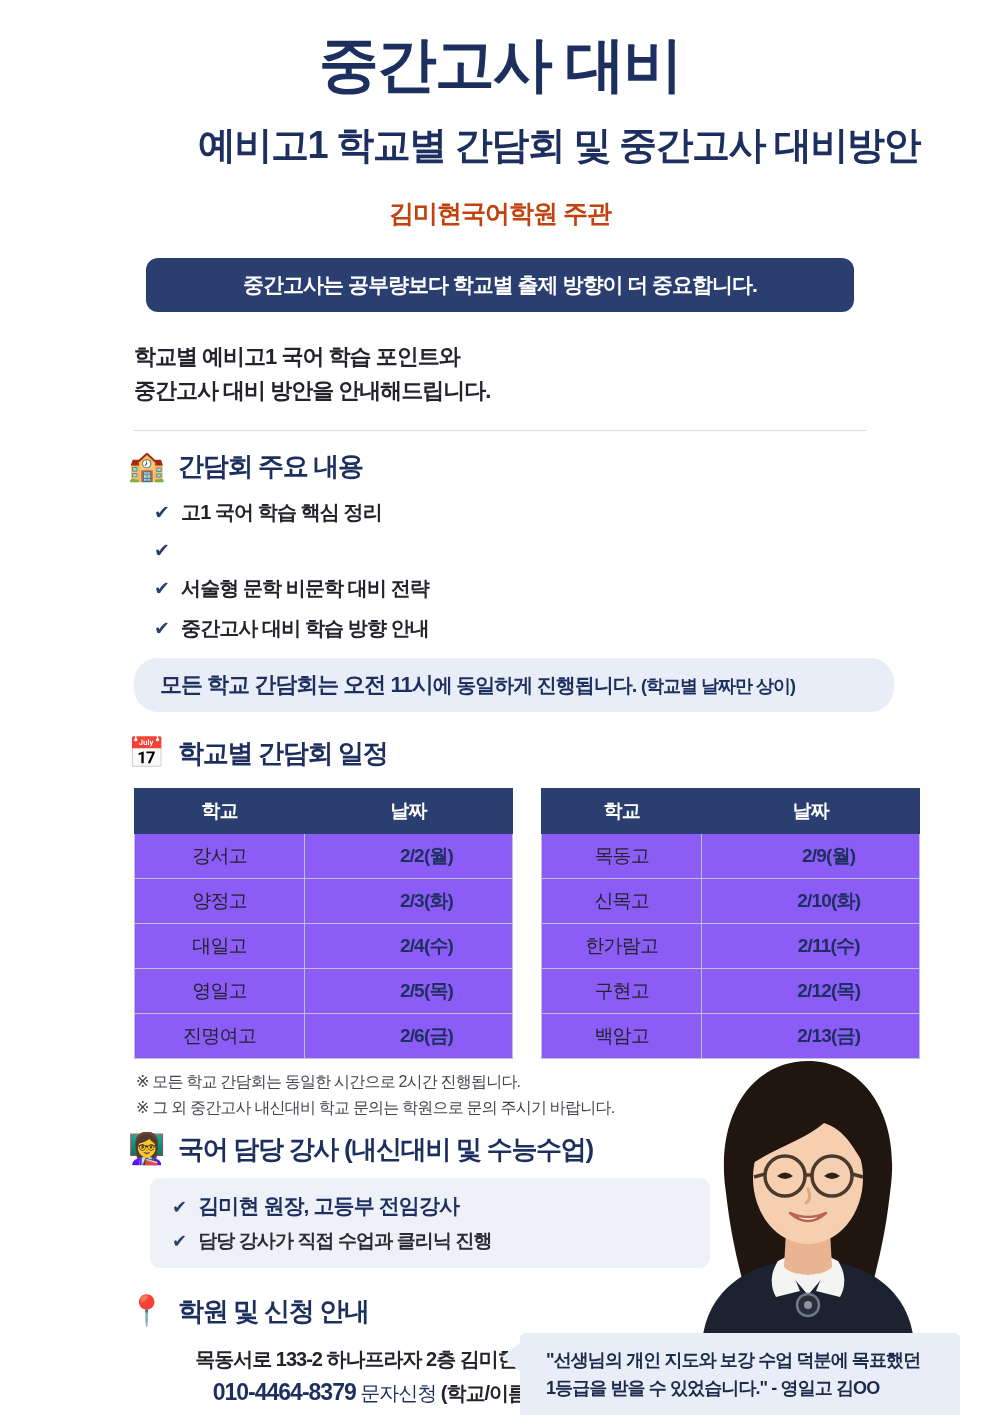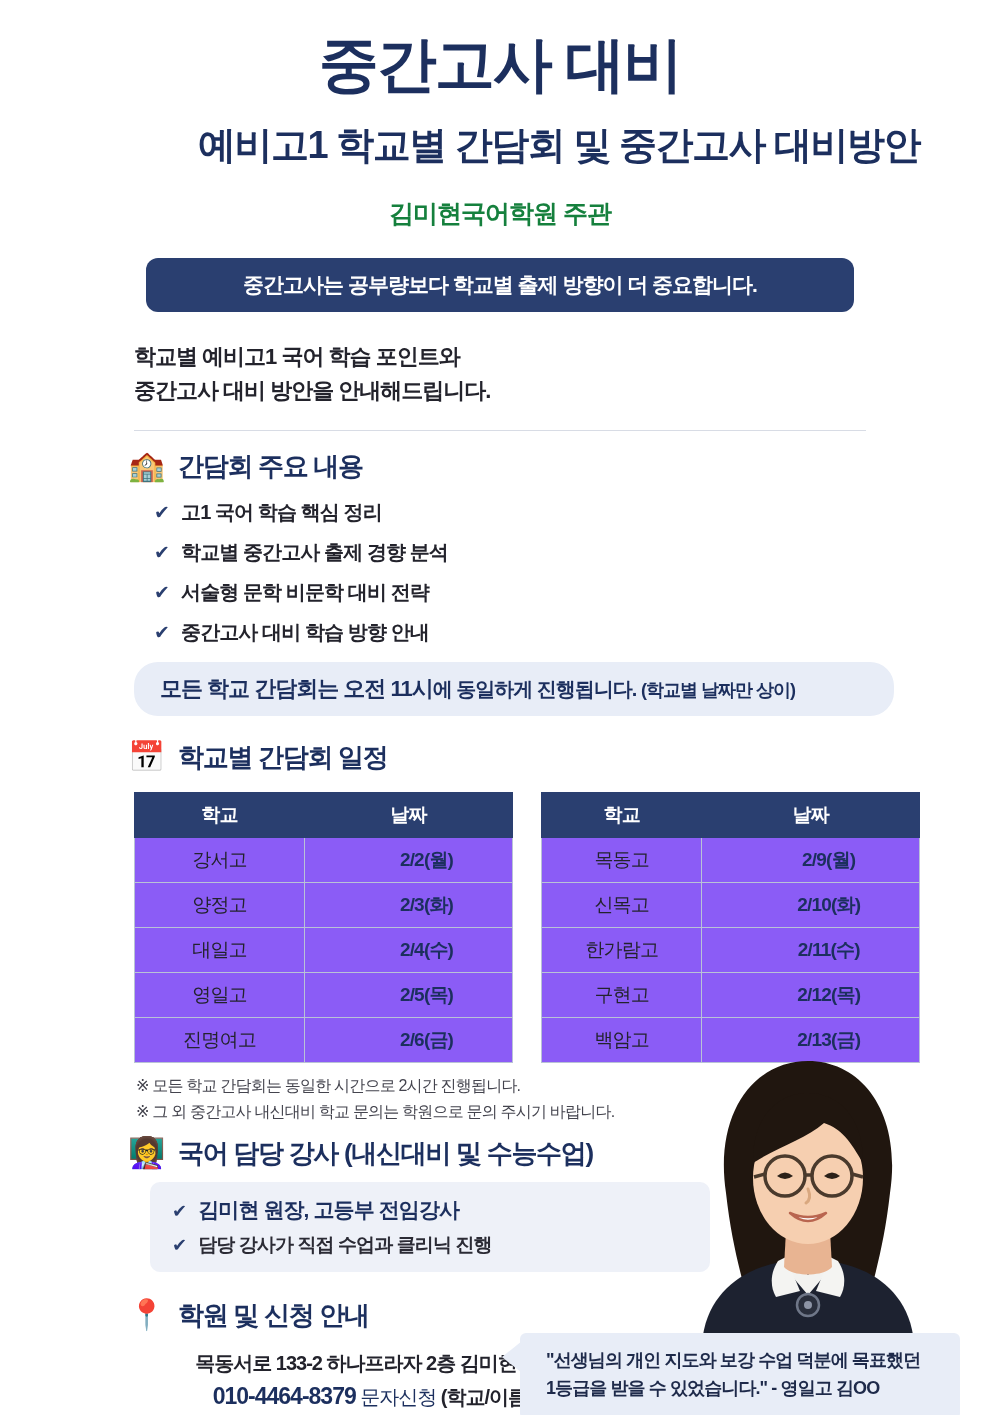--- a/index.html
+++ b/index.html
@@ -34,21 +34,21 @@
     font-size: 38px;
     font-weight: 700;
     color: #1c2f5e;
     letter-spacing: -1.5px;
     margin-top: 22px;
   }
   .title-org {
     text-align: center;
     font-size: 25px;
     font-weight: 600;
-    color: #15803d;
+    color: #c2410c;
     letter-spacing: -1px;
     margin-top: 26px;
   }
 
   
   .banner {
     margin: 28px auto 0 auto;
     width: 708px;
     background: #2a3f70;
     color: #ffffff;
@@ -270,21 +270,20 @@
     <span class="sec-title">간담회 주요 내용</span>
   </div>
 
   <div class="check-list">
     <div class="check-item">
       <span class="chk">✔</span>
       <span>고1 국어 학습 핵심 정리</span>
     </div>
     <div class="check-item">
       <span class="chk">✔</span>
-      <span>학교별 중간고사 출제 경향 분석</span>
     </div>
     <div class="check-item">
       <span class="chk">✔</span>
       <span>서술형 문학 비문학 대비 전략</span>
     </div>
     <div class="check-item">
       <span class="chk">✔</span>
       <span>중간고사 대비 학습 방향 안내</span>
     </div>
   </div>

